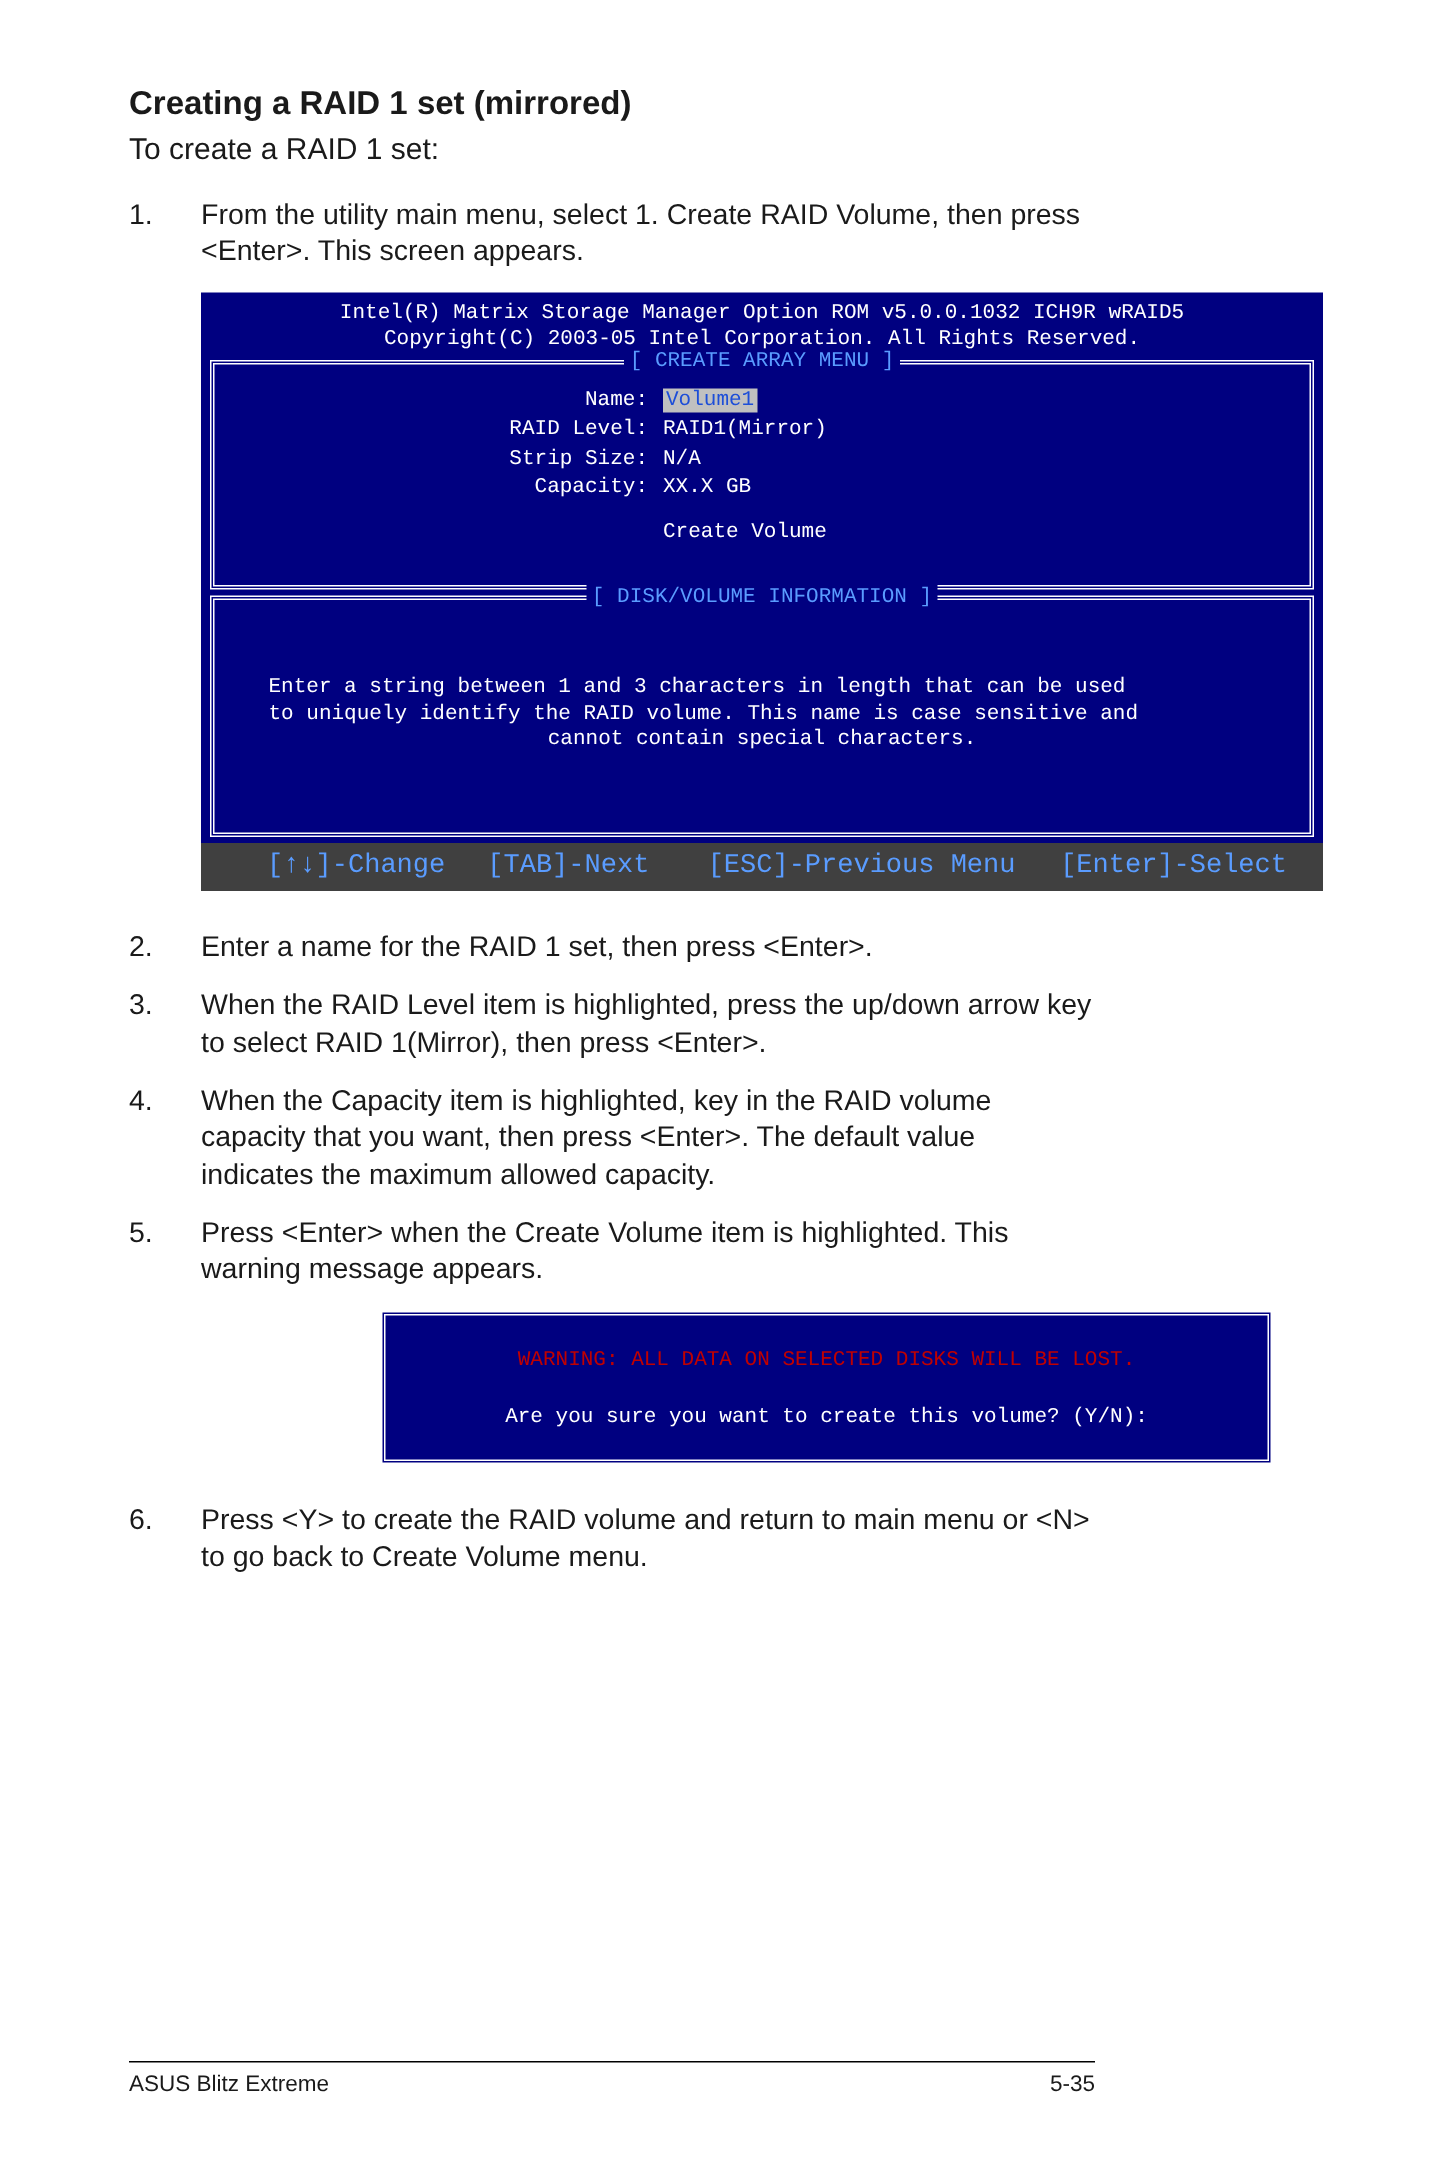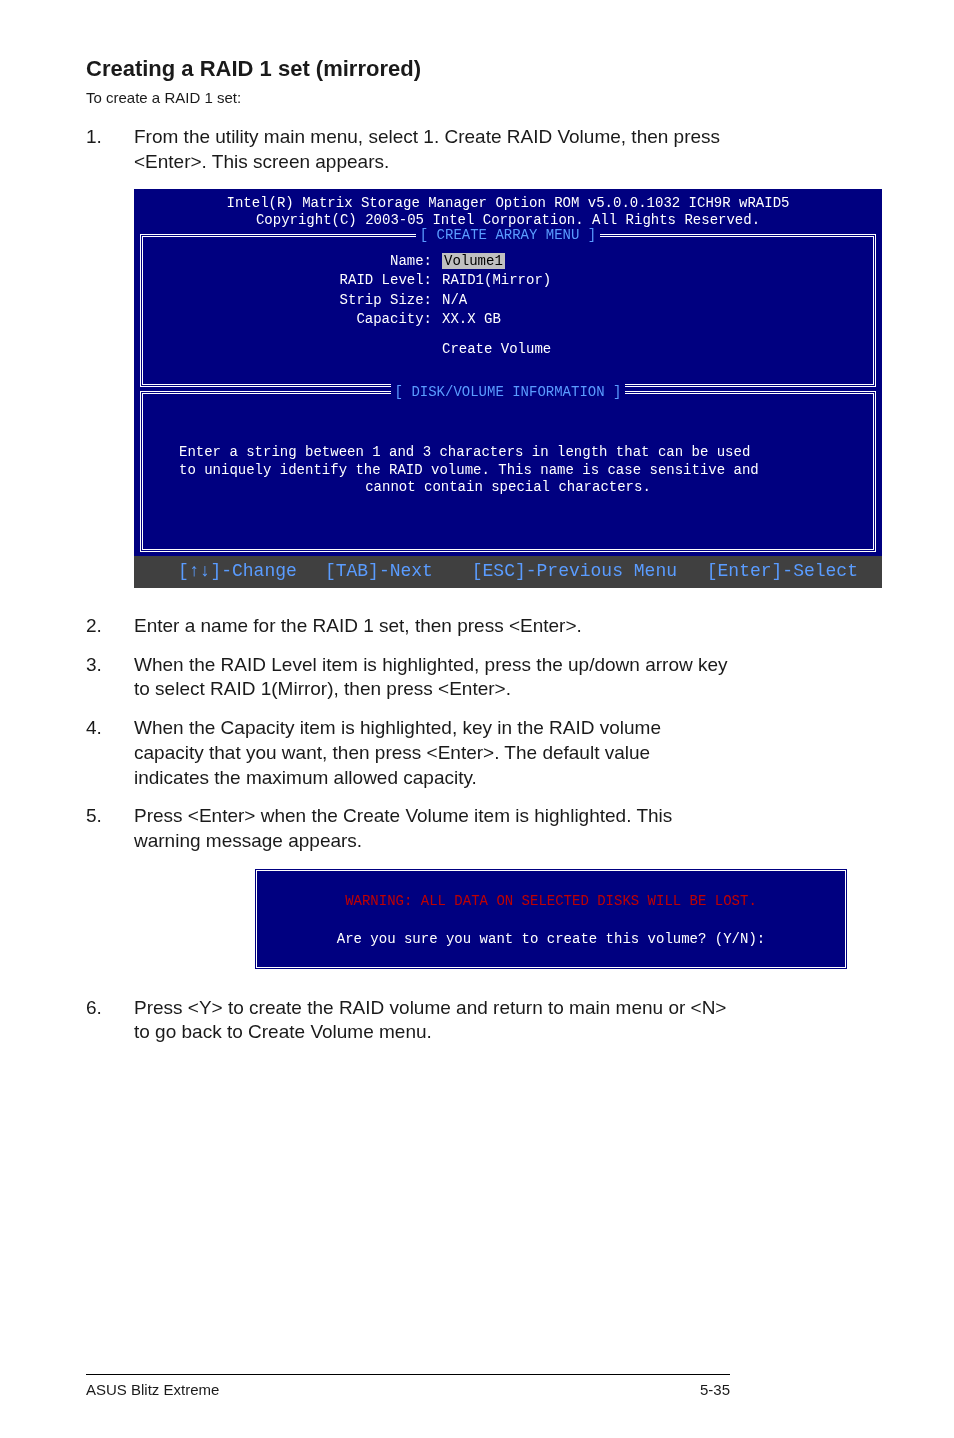--- a/index.html
+++ b/index.html
@@ -16,21 +16,21 @@
     box-sizing: border-box;
     padding: 56px 70px 0 86px;
     position: relative;
   }
   h2.heading {
     font-size: 22px;
     font-weight: bold;
     margin: 0 0 6px 0;
   }
   p.bodytext {
-    font-size: 15px;
+    font-size: 20px;
     margin: 0 0 18px 0;
     line-height: 1.28;
   }
   ol.steps {
     margin: 0;
     padding: 0;
     list-style: none;
   }
   ol.steps > li {
     display: flex;
@@ -77,21 +77,21 @@
     color: #5a9cff;
     font-size: 14px;
   }
   .bios .frame-title span {
     background: #000080;
     padding: 0 4px;
   }
   .kvrow { display: flex; margin-bottom: 2px; }
   .kvrow .k { width: 275px; text-align: right; padding-right: 10px; }
   .kvrow .v { flex: 1; }
-  .hl { background: #c0c0c0; color: #000000; padding: 0 2px; }
+  .hl { background: #c0c0c0; color: #1d4ed8; padding: 0 2px; }
   .createvol { text-align: left; padding-left: 285px; margin-top: 12px; }
   .infoblock {
     padding: 10px 22px 8px 22px;
     text-align: left;
   }
   .bottombar {
     background: #404040;
     color: #5a9cff;
     display: flex;
     padding: 4px 24px 6px 44px;

